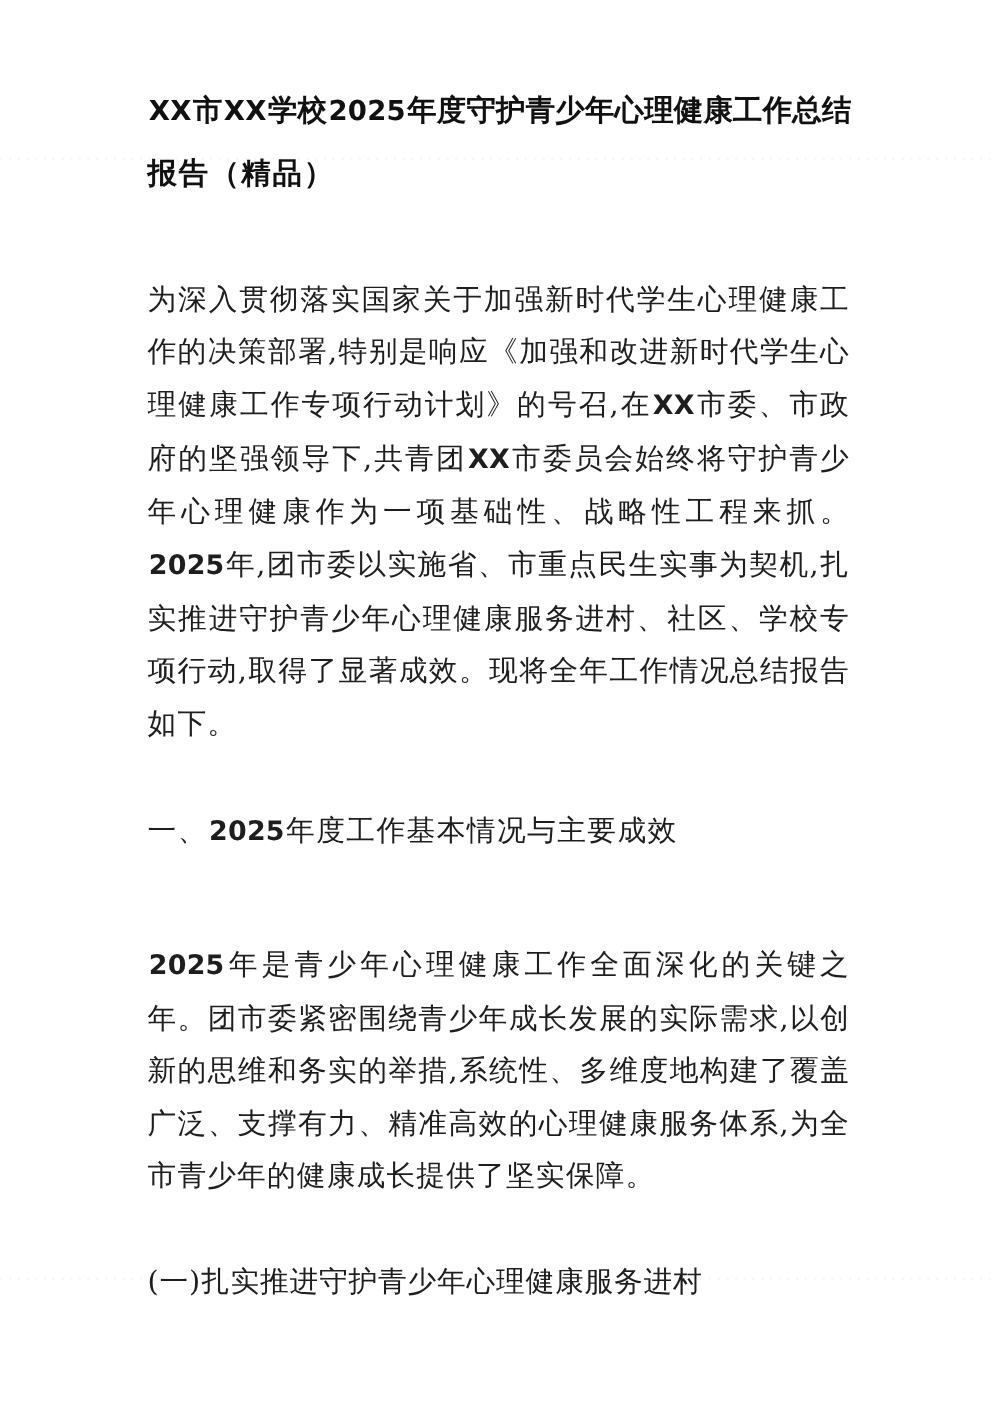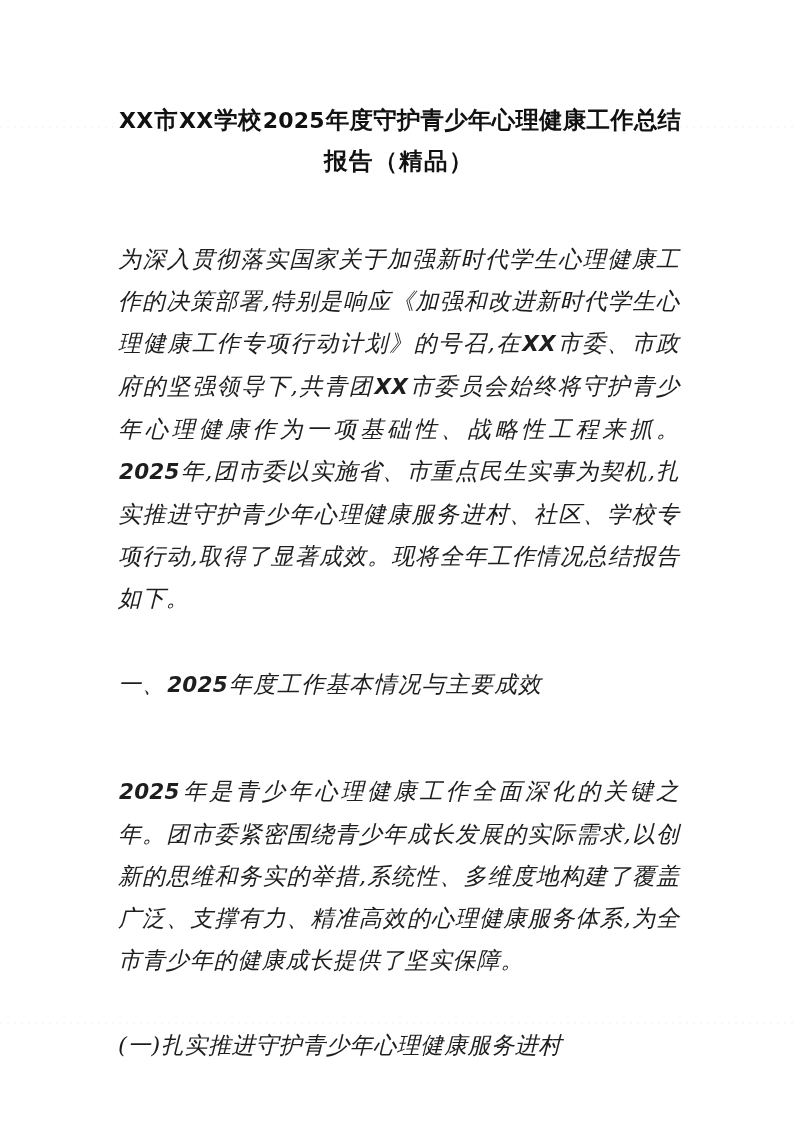--- a/index.html
+++ b/index.html
@@ -28,52 +28,51 @@
   .content {
     position: absolute;
     left: 118px;
     top: 0;
     width: 562px;
   }
 
   
   .doc-title {
     margin: 0;
-    padding-top: 100px;
+    padding-top: 64px;
     font-size: 23.5px;
     font-weight: bold;
-    line-height: 40px;
+    line-height: 48px;
     letter-spacing: 0.2px;
     text-align: center;
     font-family: "DejaVu Serif", serif;
     color: #111111;
   }
   .title-line-1 {
     display: block;
     text-align: justify;
     text-align-last: justify;
     white-space: nowrap;
   }
   .title-line-2 {
     display: block;
-    text-align: center;
+    text-align: left;
     letter-spacing: 1.5px;
   }
 
   
   .body-block {
     font-size: 23px;
     line-height: 42px;
     text-align: justify;
     text-justify: inter-ideograph;
     color: #1e1e1e;
     font-family: "DejaVu Serif", serif;
     letter-spacing: 0.9px;
     font-weight: 400;
-    font-style: italic;
   }
 
   .para-1 { margin-top: 57px; }
   .heading-1 { margin-top: 44px; letter-spacing: 1.1px; }
   .para-2 { margin-top: 64px; }
   .heading-2 { margin-top: 43px; letter-spacing: 0.6px; }
 
   
   .lat {
     font-family: "DejaVu Sans", sans-serif;

